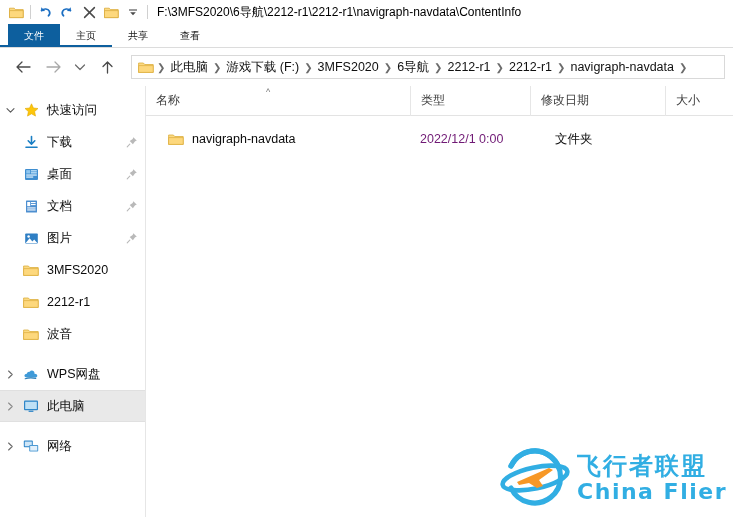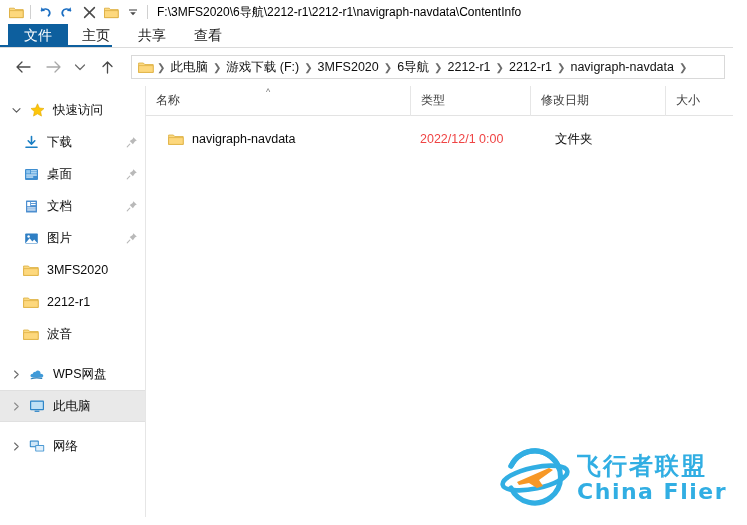--- a/index.html
+++ b/index.html
@@ -30,21 +30,21 @@
     white-space: nowrap; overflow: hidden;
   }
 
   
   .ribbon {
     height: 23px; display: flex; align-items: stretch;
     background: #ffffff; position: relative;
   }
   .tab {
     display: flex; align-items: center; justify-content: center;
-    padding: 0 14px; font-size: 14px; color: #1a1a1a;
+    padding: 0 14px; font-size: 10px; color: #1a1a1a;
     min-width: 52px;
   }
   .tab.file {
     background: #0d5f9e; color: #ffffff; font-weight: normal;
     margin-left: 8px; padding: 0 16px;
   }
   .ribbon-underline {
     position: absolute; left: 0; bottom: 0; height: 2px;
     width: 112px; background: #0d5f9e;
   }
@@ -82,21 +82,21 @@
   .body { display: flex; height: 431px; }
   .sidebar {
     width: 158px; background: #ffffff; padding-top: 8px;
     border-right: 1px solid #e6e6e6; position: relative;
   }
   .content { flex: 1; background: #ffffff; position: relative; }
 
   
   .nav-row {
     height: 32px; display: flex; align-items: center;
-    padding-right: 6px; position: relative; padding-left: 6px;
+    padding-right: 6px; position: relative;
   }
   .nav-row.selected { background: #e9e9e9; border-top: 1px solid #e0e0e0; border-bottom: 1px solid #e0e0e0; }
   .chev {
     width: 20px; display: flex; align-items: center; justify-content: center;
     color: #5a5a5a; font-size: 9px;
   }
   .nav-icon {
     width: 22px; height: 20px; display: flex;
     align-items: center; justify-content: center; margin-right: 5px;
   }
@@ -127,21 +127,21 @@
     font-size: 9px; color: #777;
   }
 
   
   .file-row {
     height: 30px; display: flex; align-items: center;
     font-size: 12.5px; color: #0b0b0b;
   }
   .cell { display: flex; align-items: center; height: 30px; }
   .cell-name { width: 264px; padding-left: 22px; }
-  .cell-date { width: 135px; padding-left: 10px; color: #ef4444; }
+  .cell-date { width: 135px; padding-left: 10px; color: #701a75; }
   .cell-type { width: 120px; padding-left: 10px; }
   .cell-size { width: 68px; padding-left: 10px; }
   .file-icon { margin-right: 8px; display: flex; align-items: center; }
 
   
   .watermark {
     position: absolute; right: 6px; bottom: 6px;
     display: flex; align-items: center; gap: 6px;
     opacity: 0.96; pointer-events: none;
   }

